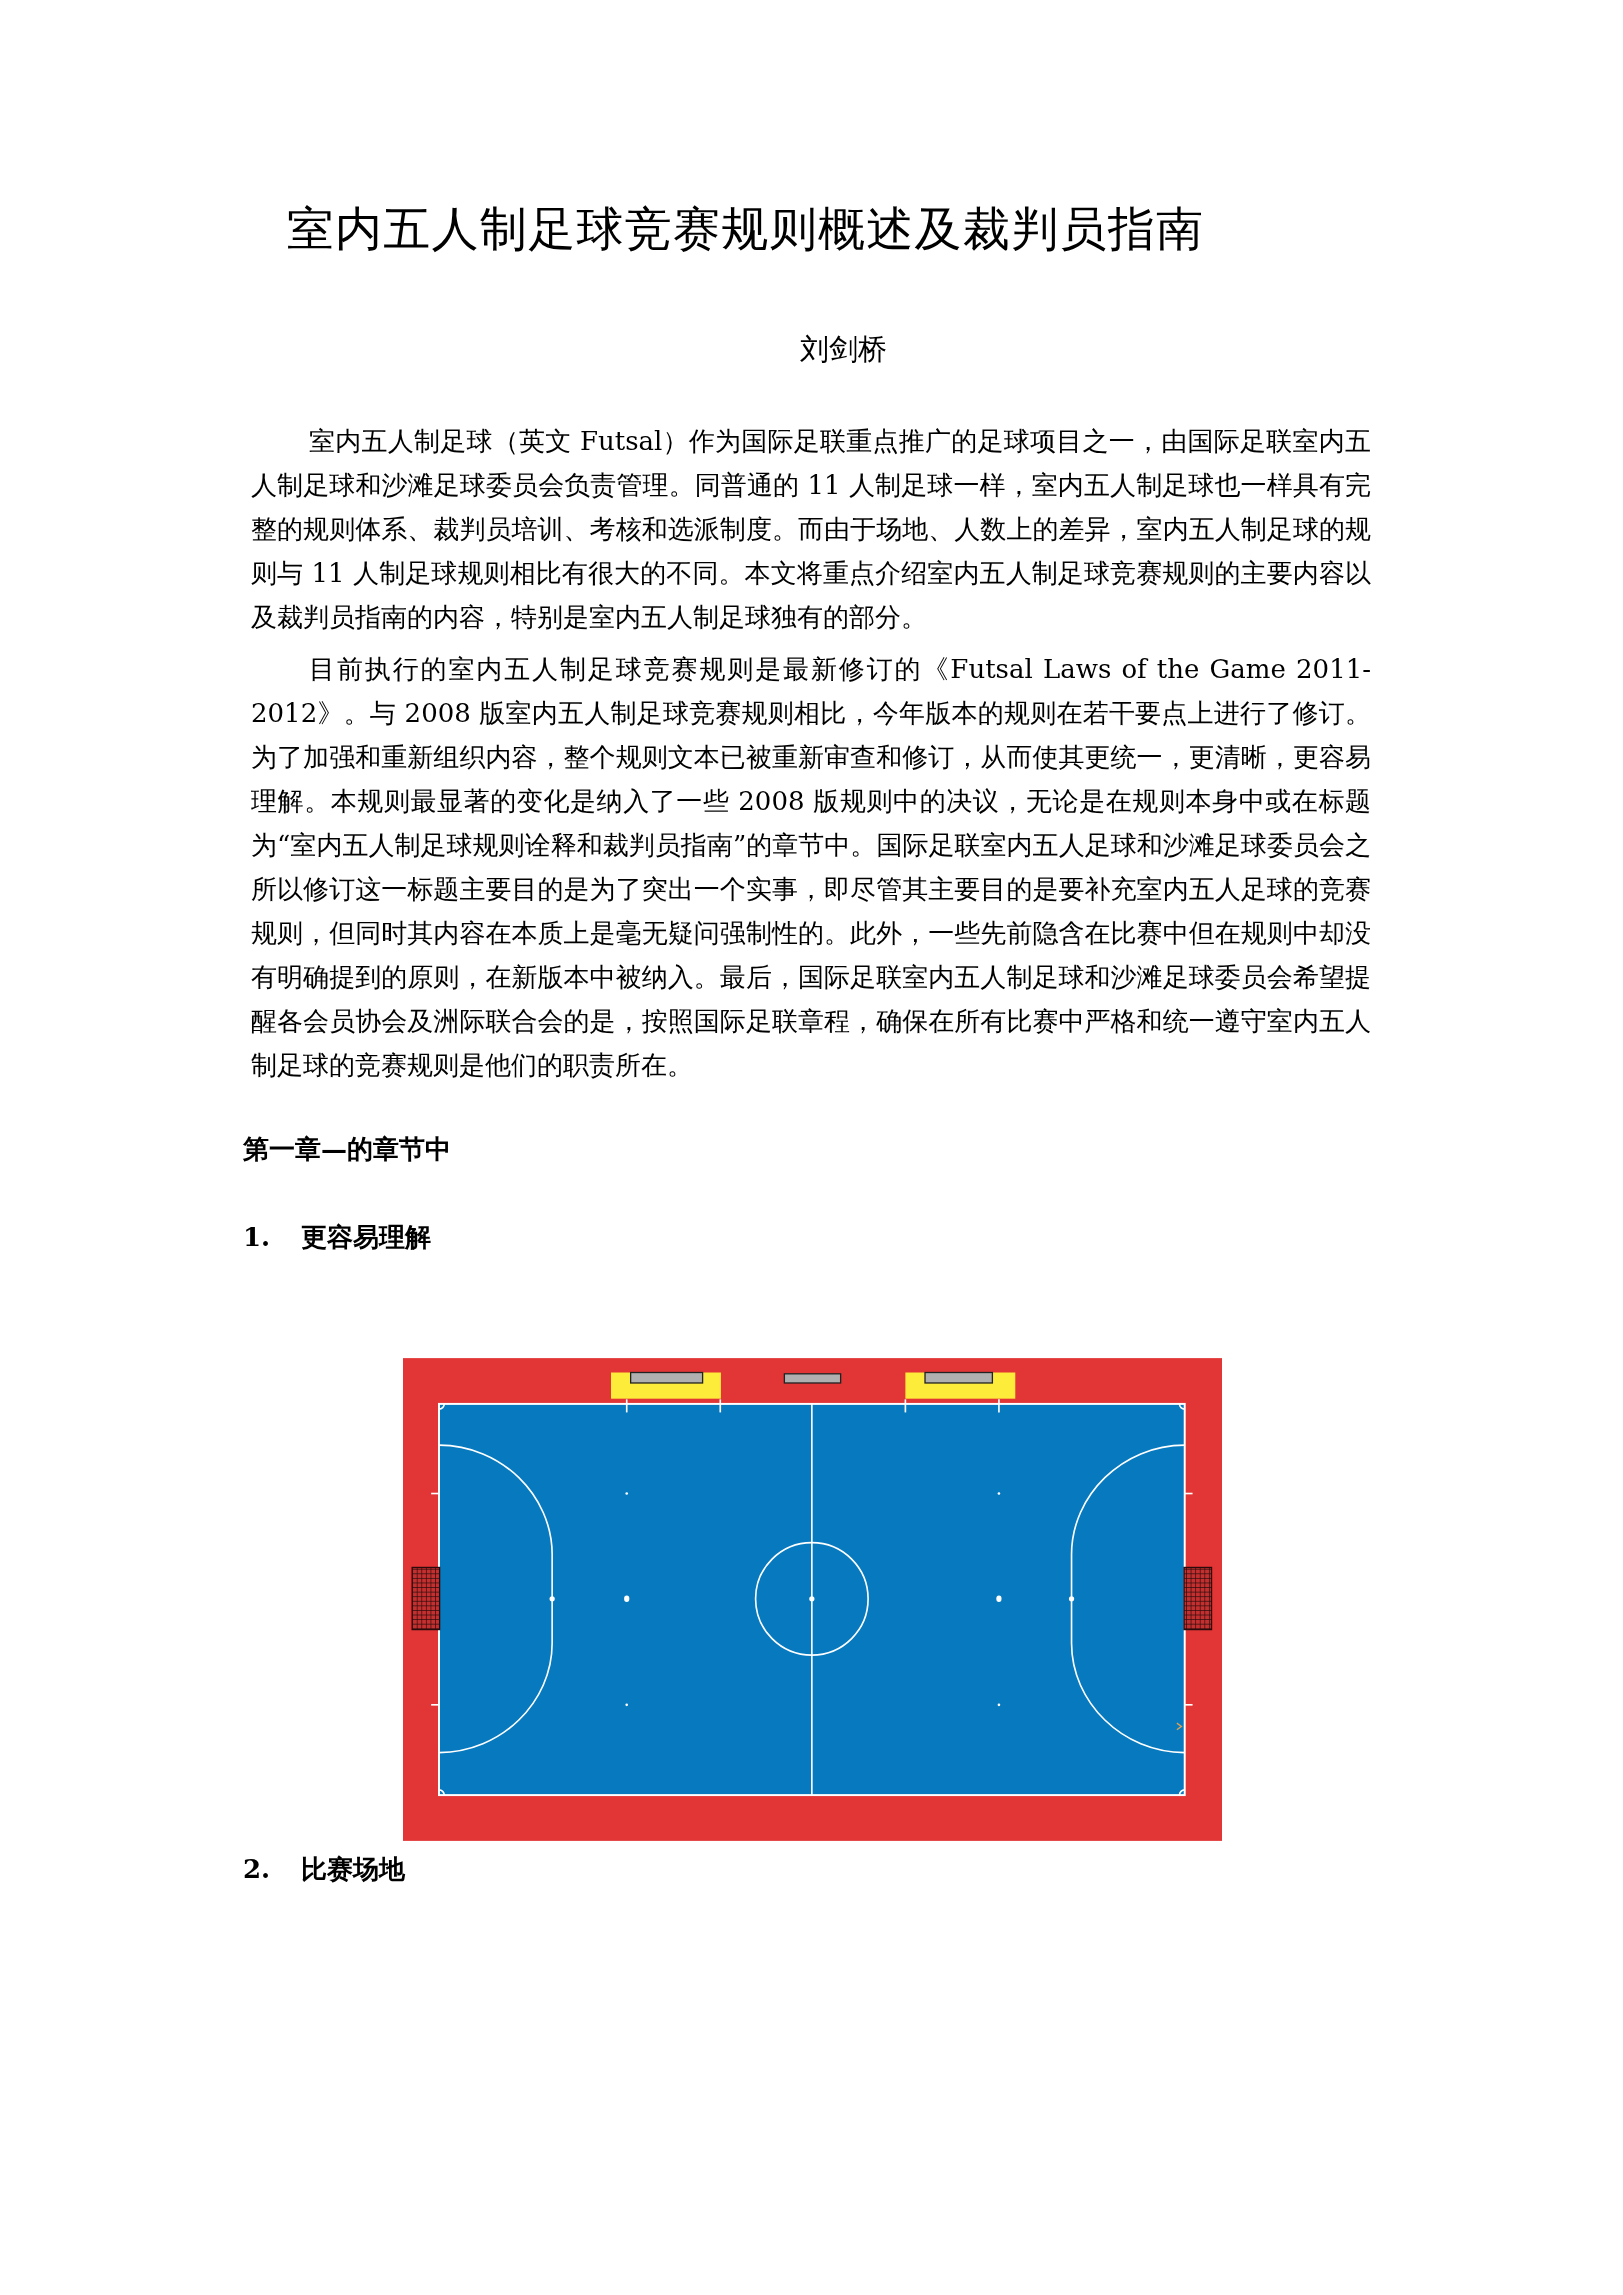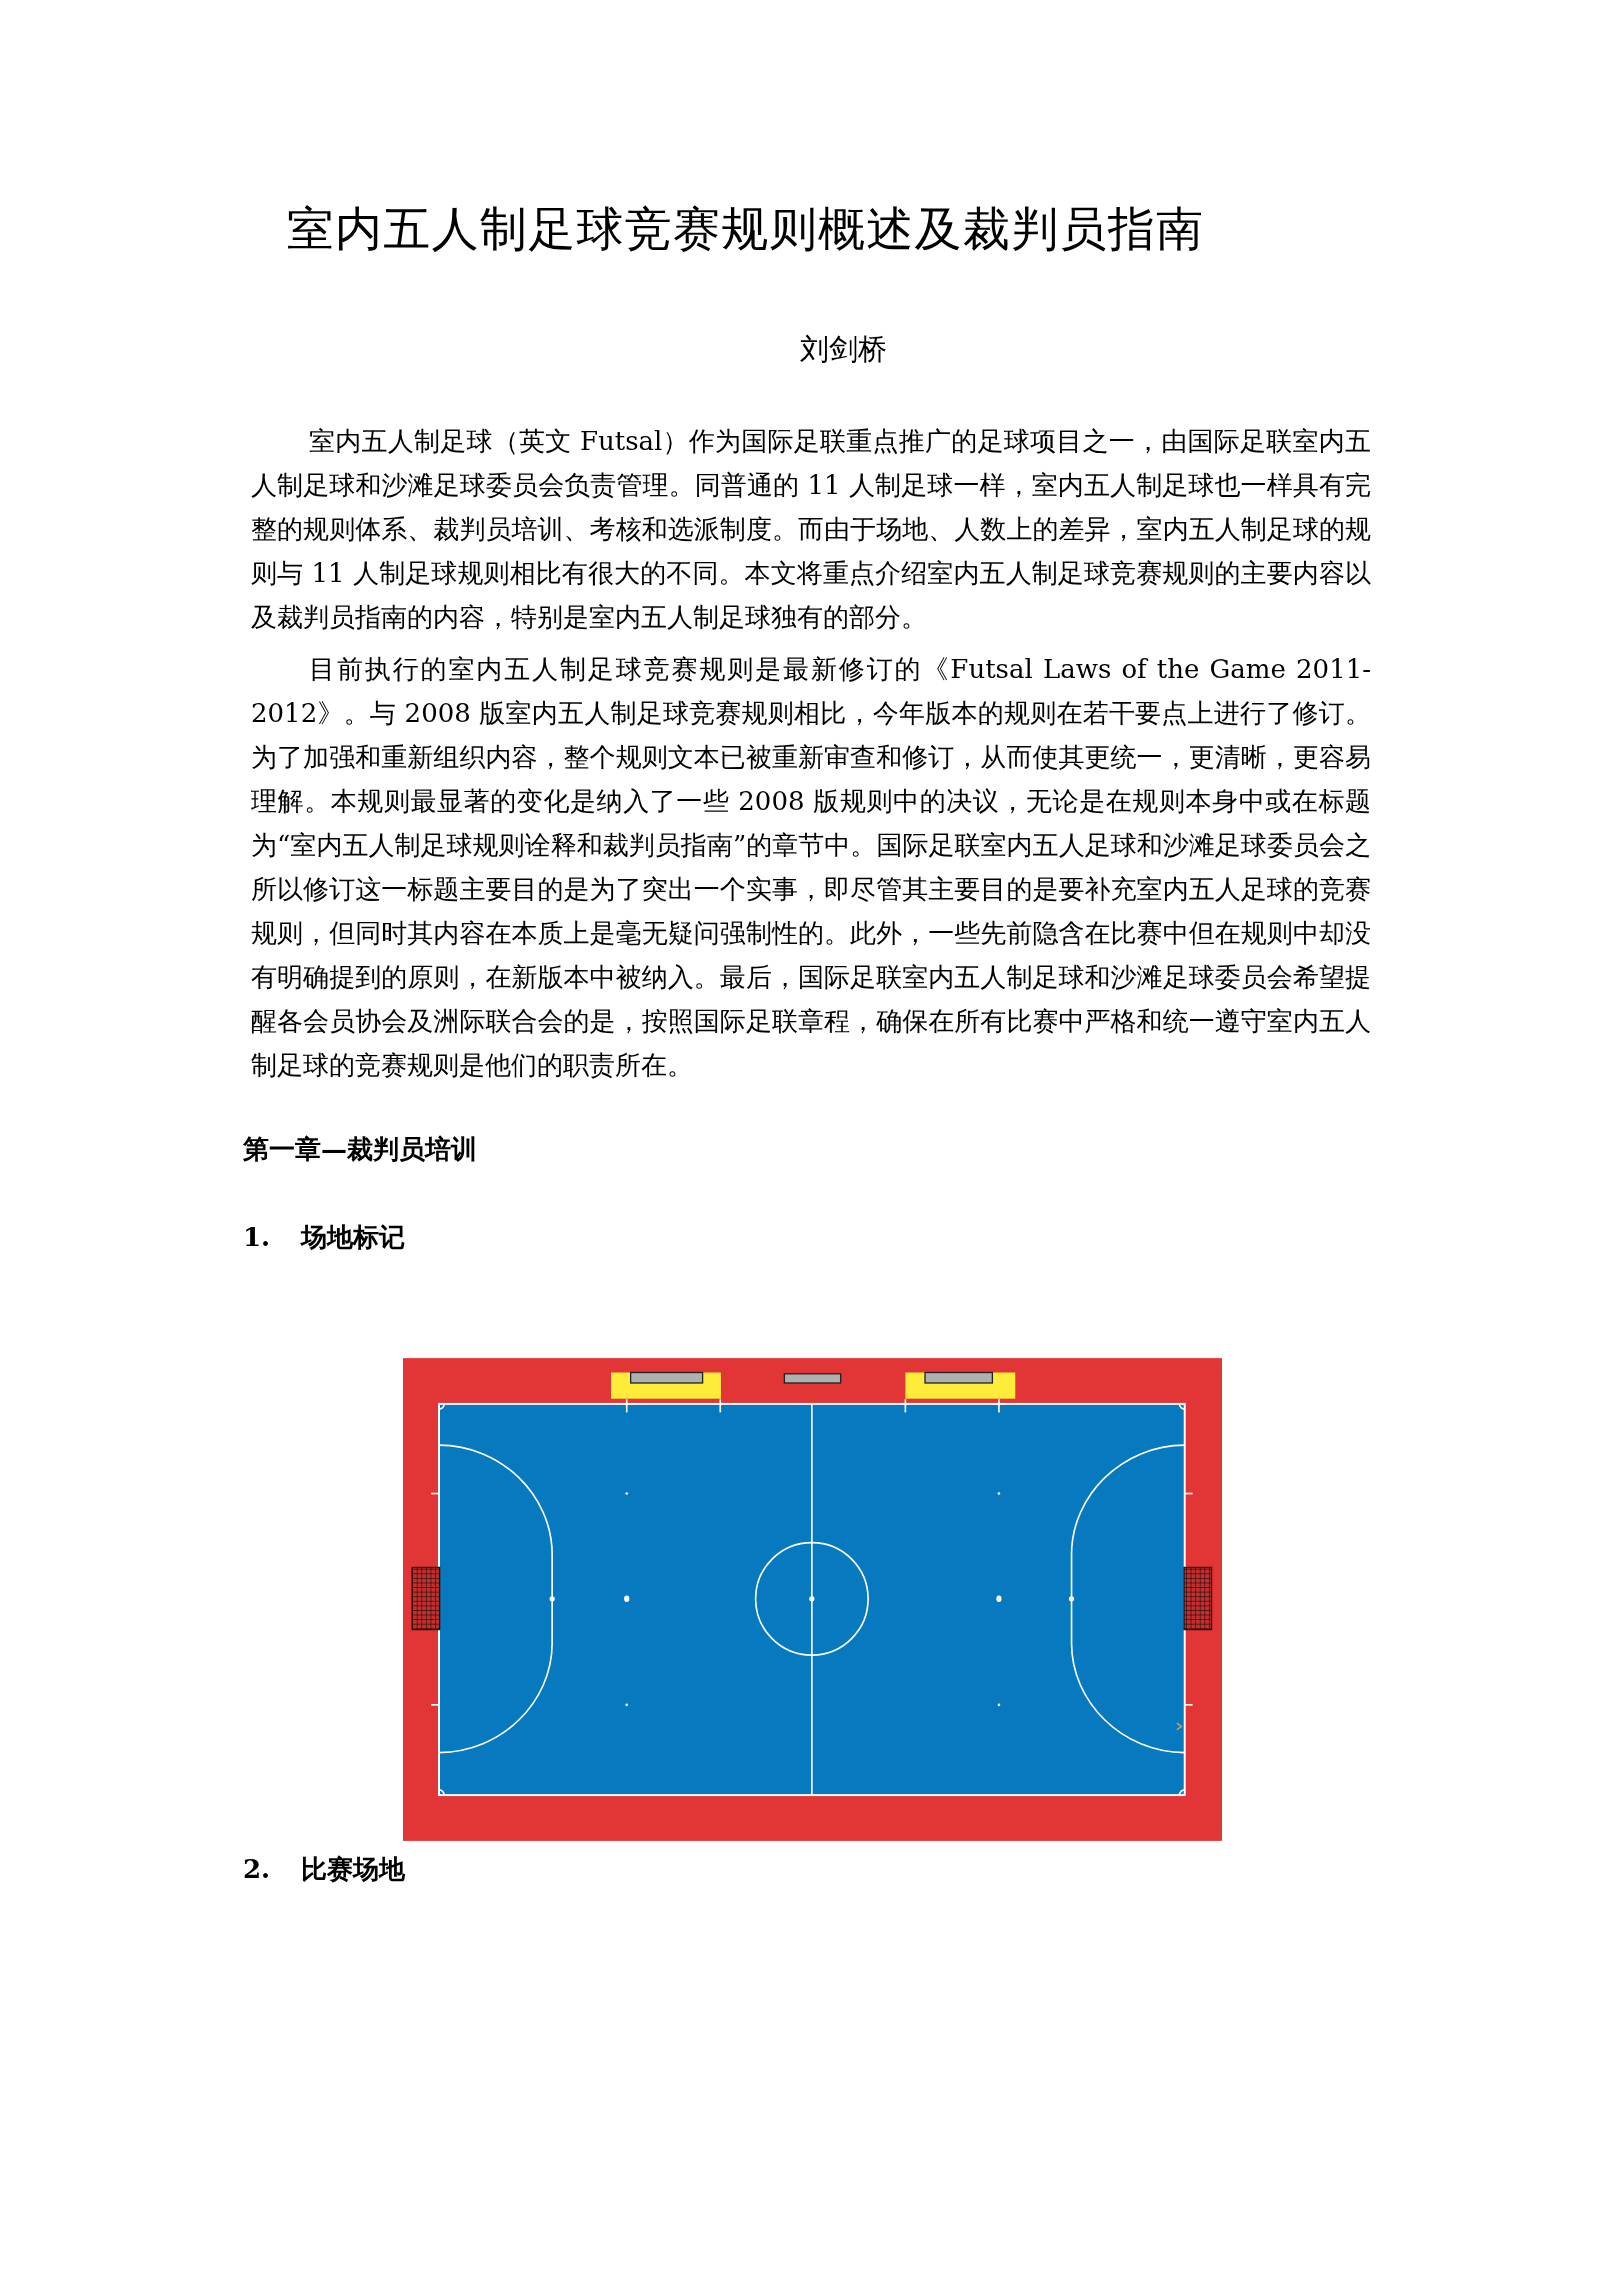--- a/index.html
+++ b/index.html
@@ -25,25 +25,25 @@
 
   <div class="title">室内五人制足球竞赛规则概述及裁判员指南</div>
   <div class="author">刘剑桥</div>
 
   <div class="body-block" style="top:411px;">
     <p class="para">室内五人制足球（英文 Futsal）作为国际足联重点推广的足球项目之一，由国际足联室内五人制足球和沙滩足球委员会负责管理。同普通的 11 人制足球一样，室内五人制足球也一样具有完整的规则体系、裁判员培训、考核和选派制度。而由于场地、人数上的差异，室内五人制足球的规则与 11 人制足球规则相比有很大的不同。本文将重点介绍室内五人制足球竞赛规则的主要内容以及裁判员指南的内容，特别是室内五人制足球独有的部分。</p>
     <p class="para">目前执行的室内五人制足球竞赛规则是最新修订的《Futsal Laws of the Game 2011-2012》。与 2008 版室内五人制足球竞赛规则相比，今年版本的规则在若干要点上进行了修订。为了加强和重新组织内容，整个规则文本已被重新审查和修订，从而使其更统一，更清晰，更容易理解。本规则最显著的变化是纳入了一些 2008 版规则中的决议，无论是在规则本身中或在标题为“室内五人制足球规则诠释和裁判员指南”的章节中。国际足联室内五人足球和沙滩足球委员会之所以修订这一标题主要目的是为了突出一个实事，即尽管其主要目的是要补充室内五人足球的竞赛规则，但同时其内容在本质上是毫无疑问强制性的。此外，一些先前隐含在比赛中但在规则中却没有明确提到的原则，在新版本中被纳入。最后，国际足联室内五人制足球和沙滩足球委员会希望提醒各会员协会及洲际联合会的是，按照国际足联章程，确保在所有比赛中严格和统一遵守室内五人制足球的竞赛规则是他们的职责所在。</p>
   </div>
 
   <div class="body-block" style="top:1127px;">
-    <p class="heading">第一章—裁判员培训</p>
+    <p class="heading">第一章—的章节中</p>
   </div>
 
   <div class="body-block" style="top:1215px;">
-    <p class="heading"><span class="num">1.</span><span>场地标记</span></p>
+    <p class="heading"><span class="num">1.</span><span>更容易理解</span></p>
   </div>
 
   <div class="figure">
     <svg width="819" height="483" viewBox="0 0 1252 738" xmlns="http://www.w3.org/2000/svg">
       <defs>
         <pattern id="net" width="7" height="7" patternUnits="userSpaceOnUse">
           <rect width="7" height="7" fill="#c43030"></rect>
           <path d="M0 0 H7 M0 0 V7" stroke="#2a0a0a" stroke-width="2"></path>
         </pattern>
       </defs>

